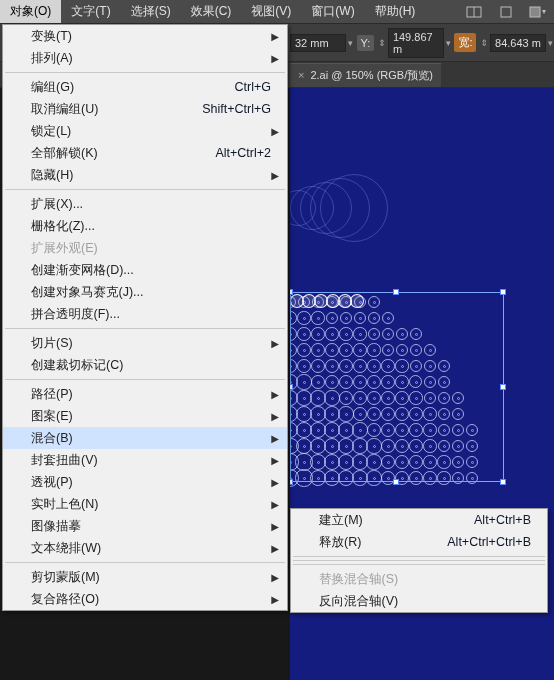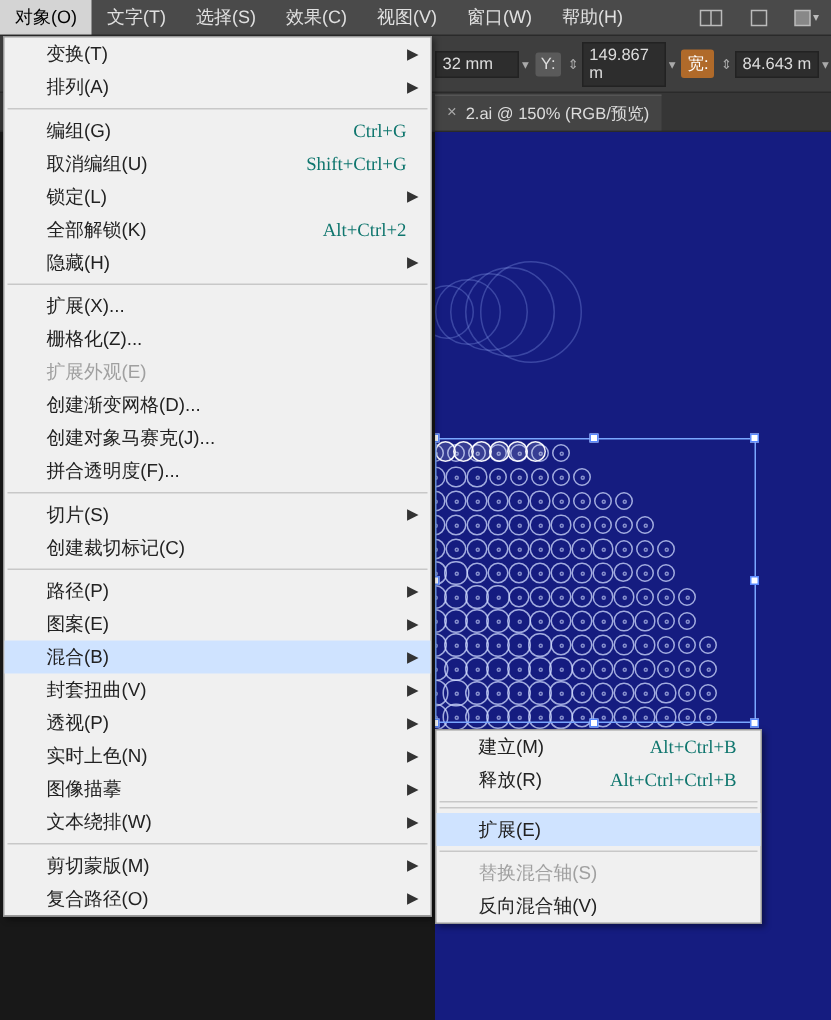--- a/index.html
+++ b/index.html
@@ -27,23 +27,23 @@
 
 
 .canvas { position: absolute; left: 290px; top: 88px; right: 0; bottom: 0; background: #151c80; overflow: hidden; }
 .circle { position: absolute; border: 1px solid rgba(200,210,255,0.5); border-radius: 50%; }
 .sel-rect { position: absolute; border: 1px solid #7aa7ff; }
 .sel-handle { position: absolute; width: 6px; height: 6px; background: #fff; border: 1px solid #5a8aff; }
 
 
 .dropdown { position: absolute; background: #f0f0f0; border: 1px solid #9a9a9a; box-shadow: 2px 2px 4px rgba(0,0,0,0.4); font-size: 12.5px; color: #222; }
 .dropdown.main { left: 2px; top: 24px; width: 286px; }
-.dropdown.sub { left: 290px; top: 486px; width: 218px; }
+.dropdown.sub { left: 290px; top: 508px; width: 258px; }
 .menu-item { display: flex; align-items: center; padding: 2px 16px 2px 28px; height: 22px; position: relative; }
-.menu-item .shortcut { margin-left: auto; color: #0f766e; font-family: Liberation Serif, serif; }
+.menu-item .shortcut { margin-left: auto; color: #0f172a; }
 .menu-item .arrow { position: absolute; right: 8px; font-size: 10px; color: #333; }
 .menu-item.highlight { background: #cfe3ff; }
 .menu-item.disabled { color: #a0a0a0; }
 .menu-sep { height: 1px; background: #c8c8c8; margin: 3px 2px; }
 </style>
 </head>
 <body>
 
 <div class="menubar">
   <div class="menubar-item active">对象(O)</div>
@@ -507,23 +507,20 @@
     <div class="menu-item">
       <span>建立(M)</span>
       <span class="shortcut">Alt+Ctrl+B</span>
     </div>
     <div class="menu-item">
       <span>释放(R)</span>
       <span class="shortcut">Alt+Ctrl+Ctrl+B</span>
     </div>
     <div class="menu-sep"></div>
     <div class="menu-sep"></div>
-    <div class="menu-item highlight">
-      <span>扩展(E)</span>
-    </div>
     <div class="menu-sep"></div>
     <div class="menu-item disabled">
       <span>替换混合轴(S)</span>
     </div>
     <div class="menu-item">
       <span>反向混合轴(V)</span>
     </div>
   </div>
 
 </body></html>

